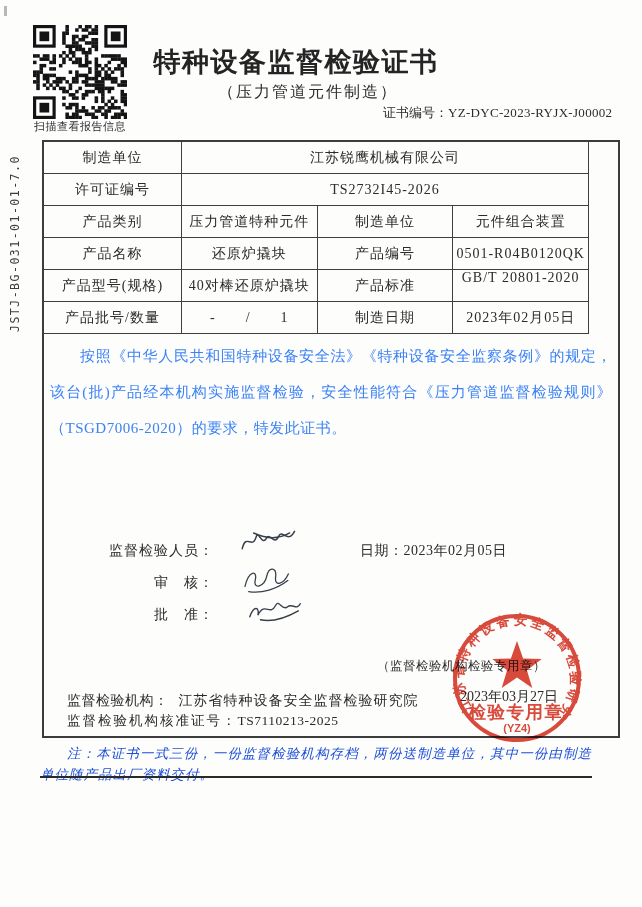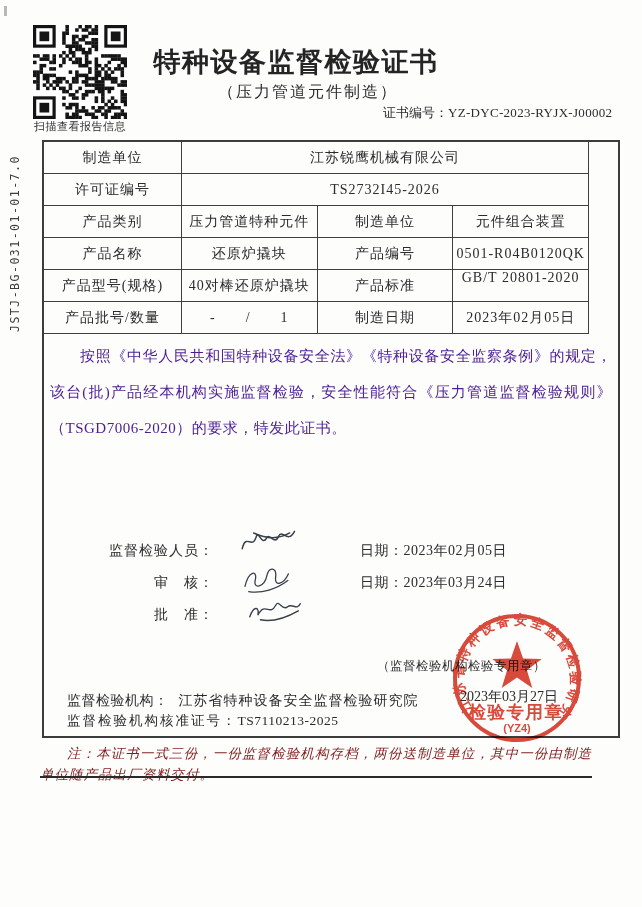--- a/index.html
+++ b/index.html
@@ -39,21 +39,21 @@
 
   table.spec{border-collapse:collapse;table-layout:fixed;width:546px;margin:-1px 0 0 -1px;}
   table.spec td{border:1.5px solid #3f3f3f;height:31px;text-align:center;
     font-size:14px;letter-spacing:1px;padding:0 2px;overflow:hidden;white-space:nowrap;}
   td.lbl{letter-spacing:2px;}
   td.std-top{vertical-align:top;padding-top:1px;}
   .c1{width:133px;} .c2{width:142px;} .c3{width:140px;} .c4{width:131px;}
 
   .statement{position:absolute;left:6px;right:6px;top:196px;
     font-size:15px;line-height:36px;text-align:justify;text-indent:2em;
-    letter-spacing:.5px;color:#4c1d95;}
+    letter-spacing:.5px;color:#3b82f6;}
 
   .sigrow{position:absolute;left:0;width:546px;height:22px;font-size:14px;}
   .sigrow .slabel{position:absolute;left:0;width:170px;text-align:right;letter-spacing:1px;}
   .sigrow .sdate{position:absolute;left:316px;white-space:nowrap;letter-spacing:.5px;}
 
   .sig-svg{position:absolute;}
   .sig-svg path{fill:none;stroke:#39404b;stroke-width:2.4;stroke-linecap:round;}
 
   .org-row{position:absolute;left:23px;top:516px;font-size:14px;white-space:nowrap;letter-spacing:.5px;margin-top:34px;}
   .org-row .org-name{margin-left:10px;letter-spacing:1px;}
@@ -63,21 +63,21 @@
   .approval-row .alabel{letter-spacing:2px;}
   .approval-row .anum{letter-spacing:.5px;}
 
   
   .stamp{position:absolute;left:444px;top:605px;width:146px;height:146px;
     opacity:.92;mix-blend-mode:multiply;pointer-events:none;}
 
   
   .footnote{position:absolute;left:40px;top:743px;width:552px;
     font-size:13.5px;font-style:italic;line-height:21px;text-indent:2em;
-    letter-spacing:1px;color:#7f1d1d;text-align:justify;}
+    letter-spacing:1px;color:#1d4ed8;text-align:justify;}
   .footrule{position:absolute;left:40px;top:776px;width:552px;border-top:2px solid #2a2a2a;}
 </style>
 </head>
 <body>
 
 <div class="scan-speck"></div>
 
 <div class="vcode">JSTJ-BG-031-01-01-7.0</div>
 
 <div class="qr">
@@ -433,21 +433,20 @@
     </table>
 
   <div class="statement">按照《中华人民共和国特种设备安全法》《特种设备安全监察条例》的规定，该台(批)产品经本机构实施监督检验，安全性能符合《压力管道监督检验规则》（TSGD7006-2020）的要求，特发此证书。</div>
 
   <div class="sigrow" style="top:400px;">
     <span class="slabel">监督检验人员：</span>
     <span class="sdate"><span>日期：</span><span>2023年02月05日</span></span>
   </div>
   <div class="sigrow" style="top:432px;">
     <span class="slabel">审　核：</span>
-    <span class="sdate"><span>日期：</span><span>2023年03月24日</span></span>
   </div>
   <div class="sigrow" style="top:464px;">
     <span class="slabel">批　准：</span>
   </div>
 
   <div class="org-row">
     <span>监督检验机构：</span><span class="org-name">江苏省特种设备安全监督检验研究院</span>
   </div>
   <div class="seal-note">（监督检验机构检验专用章）</div>
   <div class="stamp-date">2023年03月27日</div>

